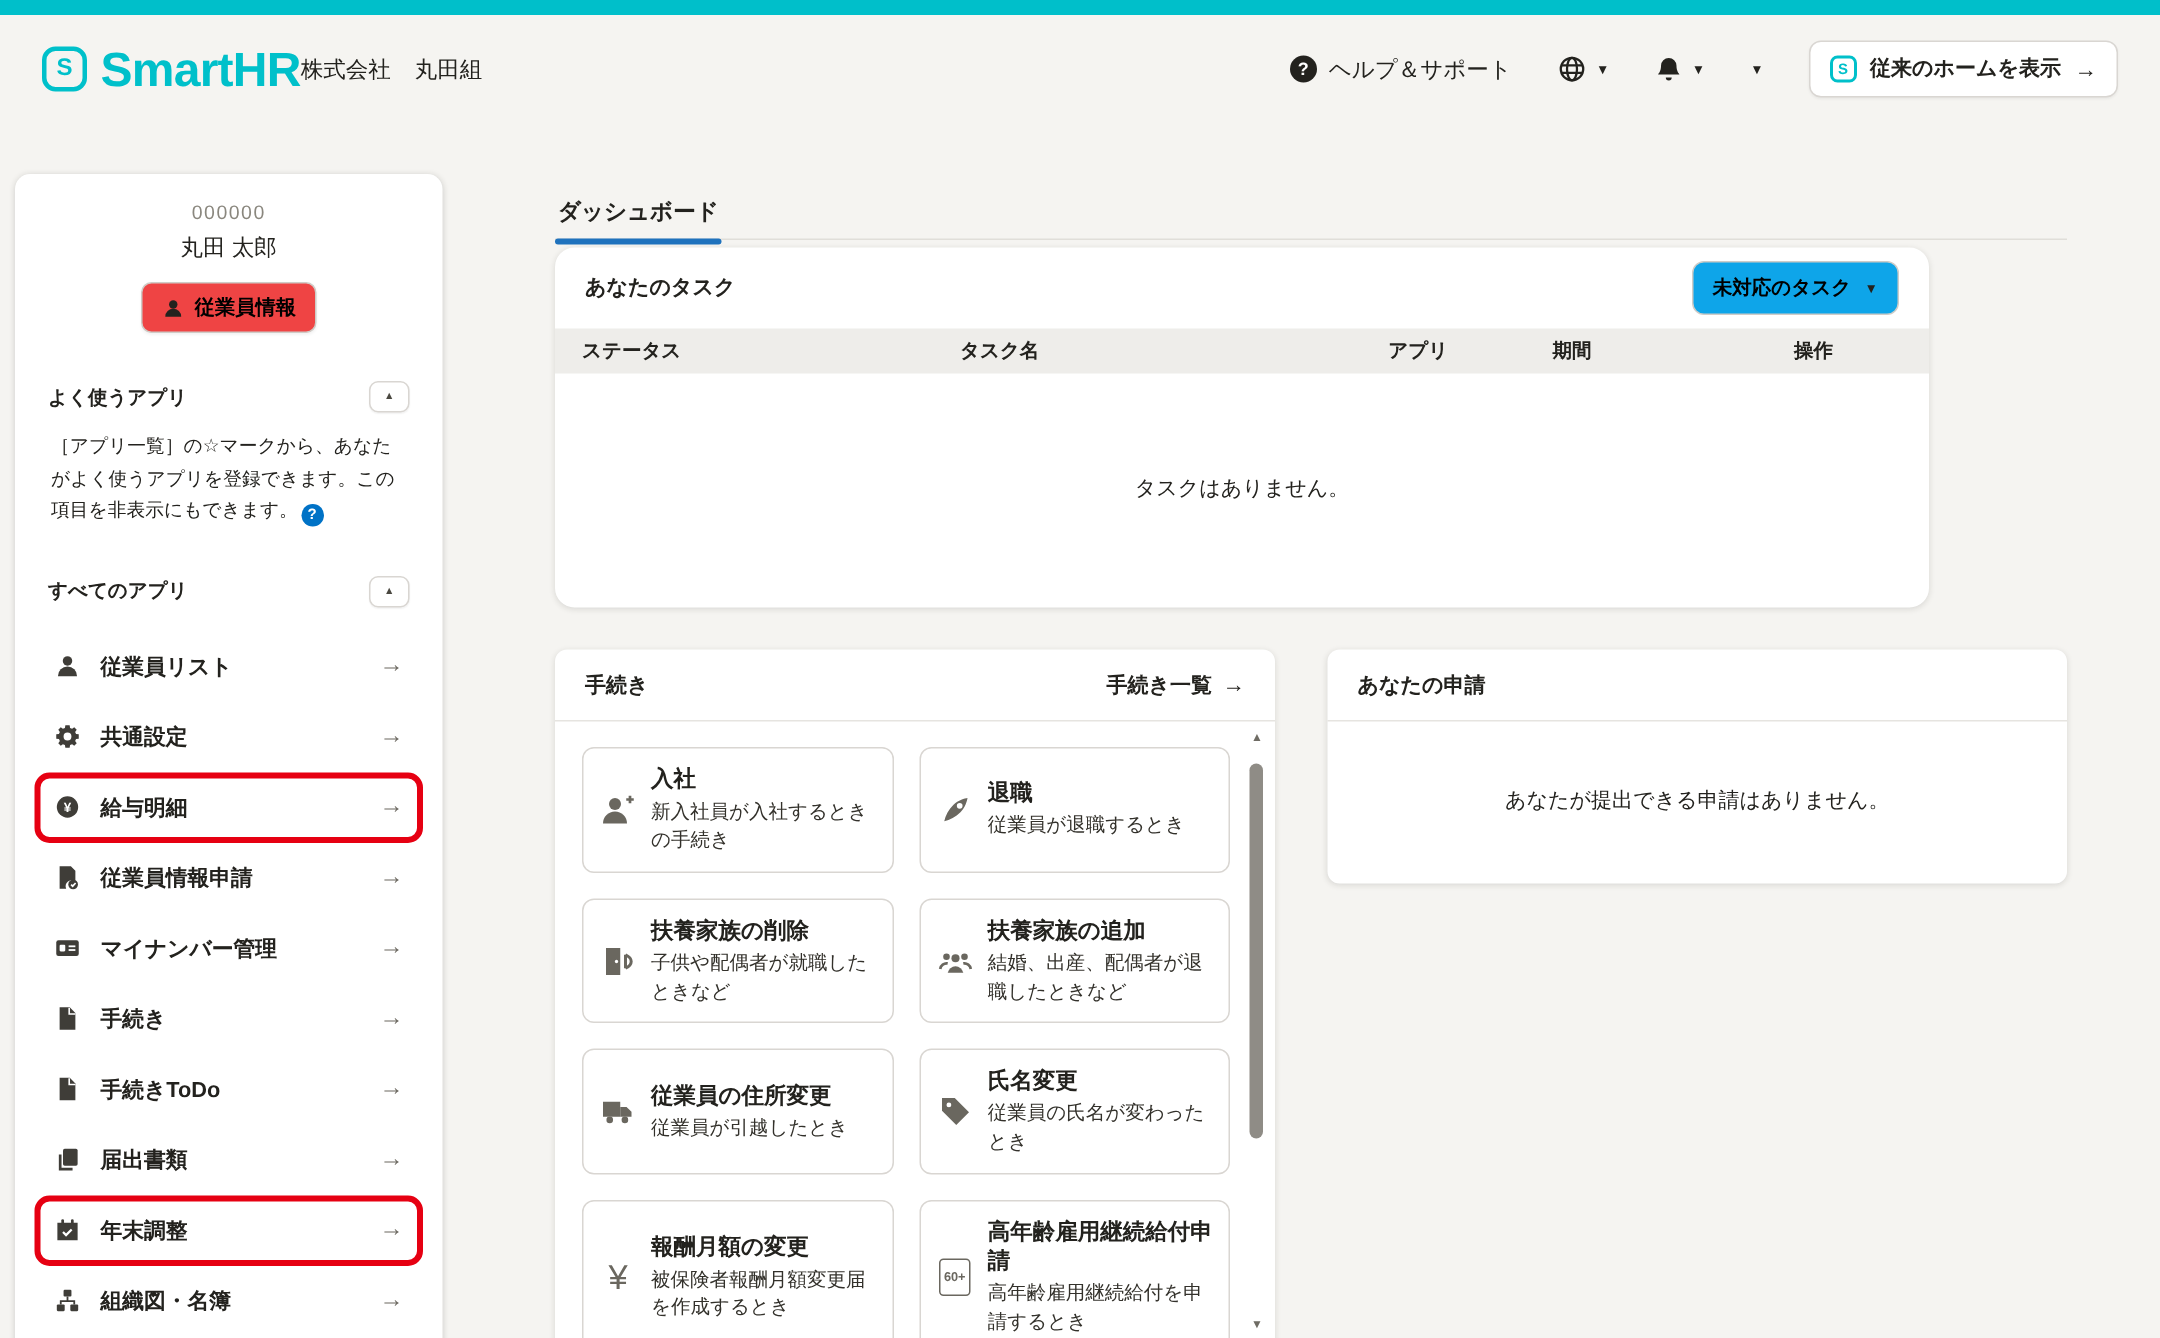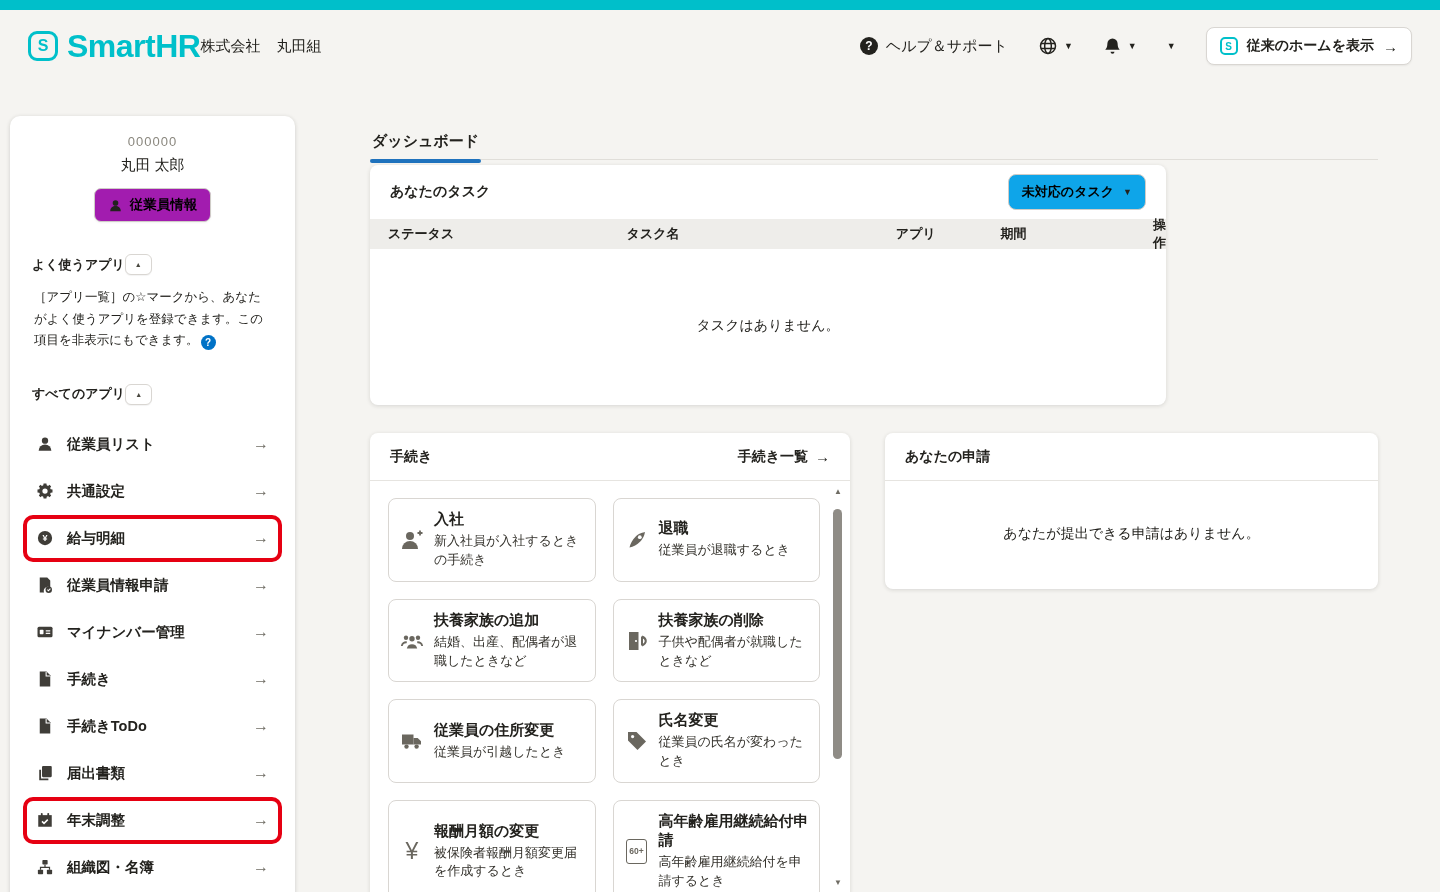--- a/index.html
+++ b/index.html
@@ -32,24 +32,24 @@
               font-size:10px; font-weight:bold; display:flex; align-items:center; justify-content:center; }
   .arrow-g { color:#23221e; font-size:15px; }
 
   
   .sidebar { position:absolute; left:10px; top:116px; width:285px; height:800px;
              background:#fff; border-radius:10px; box-shadow:0 1px 4px rgba(35,34,30,.18); }
   .profile { text-align:center; padding-top:18px; }
   .emp-code { font-size:13px; color:#8a877e; letter-spacing:1px; }
   .emp-name { font-size:15px; margin-top:7px; }
   .empinfo-btn { margin-top:13px; display:inline-flex; align-items:center; gap:7px;
-                 background:#a21caf; border:1px solid #cfccc7; border-radius:7px;
+                 background:#ef4444; border:1px solid #cfccc7; border-radius:7px;
                  padding:7px 13px; font-size:13.5px; font-weight:bold; cursor:pointer;
                  box-shadow:0 1px 2px rgba(0,0,0,.05); }
-  .section-row { display:flex; align-items:center;
+  .section-row { display:flex; justify-content:space-between; align-items:center;
                  padding:0 22px; margin-top:32px; }
   .section-label { font-size:13px; font-weight:bold; }
   .collapse-btn { width:27px; height:21px; border:1px solid #d9d6d2; border-radius:6px;
                   background:#fff; display:flex; align-items:center; justify-content:center;
                   font-size:7px; color:#4a4840; cursor:pointer; box-shadow:0 1px 1px rgba(0,0,0,.05); }
   .hint { padding:12px 22px 0 24px; font-size:12.5px; line-height:1.72; color:#23221e; }
   .qmark-blue { display:inline-flex; width:15px; height:15px; border-radius:50%;
                 background:#0072c6; color:#fff; font-size:10px; font-weight:bold;
                 align-items:center; justify-content:center; vertical-align:-2px; margin-left:2px; }
   .menu { margin-top:16px; padding:0 13px; }
@@ -67,21 +67,21 @@
   .tab { display:inline-block; position:relative; font-size:15px; font-weight:bold;
          padding:0 2px 10px 2px; cursor:pointer; }
   .tab::after { content:""; position:absolute; left:0; right:0; bottom:-2px; height:4px;
                 background:#1f72bd; border-radius:2px; }
 
   .panel { position:absolute; background:#fff; border-radius:8px;
            box-shadow:0 1px 4px rgba(35,34,30,.14); }
   .panel-head { height:54px; display:flex; align-items:center; padding:0 20px; }
   .panel-title { font-size:14px; font-weight:bold; }
 
-  .tasks-panel { left:370px; top:165px; width:796px; height:240px; }
+  .tasks-panel { left:370px; top:165px; width:916px; height:240px;border-radius:13px; }
   .filter-btn { margin-left:auto; display:flex; align-items:center; gap:9px;
                 border:1px solid #cfccc7; border-radius:8px; background:#0ea5e9;
                 padding:8px 13px; font-size:13px; font-weight:bold; cursor:pointer; }
   .task-thead { height:30px; background:#eeedea; display:flex; align-items:center;
                 padding-left:18px; font-size:13px; font-weight:bold; }
   .th-status{ width:252px; } .th-name{ width:216px; } .th-app{ width:179px;text-align:center; }
   .th-period{ width:161px; } .th-action{ flex:1; }
   .tasks-empty { height:154px; display:flex; align-items:center; justify-content:center;
                  font-size:14px; }
 
@@ -349,48 +349,48 @@
           </svg>
       </span>
       <span>
         <div class="card-title">退職</div>
         <div class="card-desc">従業員が退職するとき</div>
       </span>
     </div>
     <div class="card">
       <span class="card-icon">
         <svg width="24" height="24" viewBox="0 0 24 24" fill="currentColor">
+            <path d="M4 3h9.5v18H4z"></path>
+            <circle cx="11" cy="12" r="1.1" fill="#fff"></circle>
+            <path d="M17 7.5v9M17 7.5c2.2 1 3.8 2.7 3.8 4.5s-1.6 3.5-3.8 4.5" fill="none" stroke="currentColor" stroke-width="2"></path>
+          </svg>
+      </span>
+      <span>
+        <div class="card-title">扶養家族の削除</div>
+        <div class="card-desc">子供や配偶者が就職したときなど</div>
+      </span>
+    </div>
+    <div class="card">
+      <span class="card-icon">
+        <svg width="24" height="24" viewBox="0 0 24 24" fill="currentColor">
             <circle cx="6" cy="8.8" r="2.2"></circle>
             <circle cx="18" cy="8.8" r="2.2"></circle>
             <circle cx="12" cy="9.8" r="2.7"></circle>
             <path d="M6.8 19.5a5.3 5.3 0 0 1 10.4 0z"></path>
             <path d="M1.8 17a4.3 4.3 0 0 1 5-3.7M22.2 17a4.3 4.3 0 0 0-5-3.7" fill="none" stroke="currentColor" stroke-width="1.8"></path>
           </svg>
       </span>
       <span>
         <div class="card-title">扶養家族の追加</div>
         <div class="card-desc">結婚、出産、配偶者が退職したときなど</div>
       </span>
     </div>
     <div class="card">
       <span class="card-icon">
         <svg width="24" height="24" viewBox="0 0 24 24" fill="currentColor">
-            <path d="M4 3h9.5v18H4z"></path>
-            <circle cx="11" cy="12" r="1.1" fill="#fff"></circle>
-            <path d="M17 7.5v9M17 7.5c2.2 1 3.8 2.7 3.8 4.5s-1.6 3.5-3.8 4.5" fill="none" stroke="currentColor" stroke-width="2"></path>
-          </svg>
-      </span>
-      <span>
-        <div class="card-title">扶養家族の削除</div>
-        <div class="card-desc">子供や配偶者が就職したときなど</div>
-      </span>
-    </div>
-    <div class="card">
-      <span class="card-icon">
-        <svg width="24" height="24" viewBox="0 0 24 24" fill="currentColor">
             <path d="M2 5.5h11.5v10H2z"></path>
             <path d="M13.5 9h4.2l3.3 3.2v3.3h-7.5z"></path>
             <circle cx="6.5" cy="17.6" r="2.2"></circle>
             <circle cx="16.6" cy="17.6" r="2.2"></circle>
           </svg>
       </span>
       <span>
         <div class="card-title">従業員の住所変更</div>
         <div class="card-desc">従業員が引越したとき</div>
       </span>

